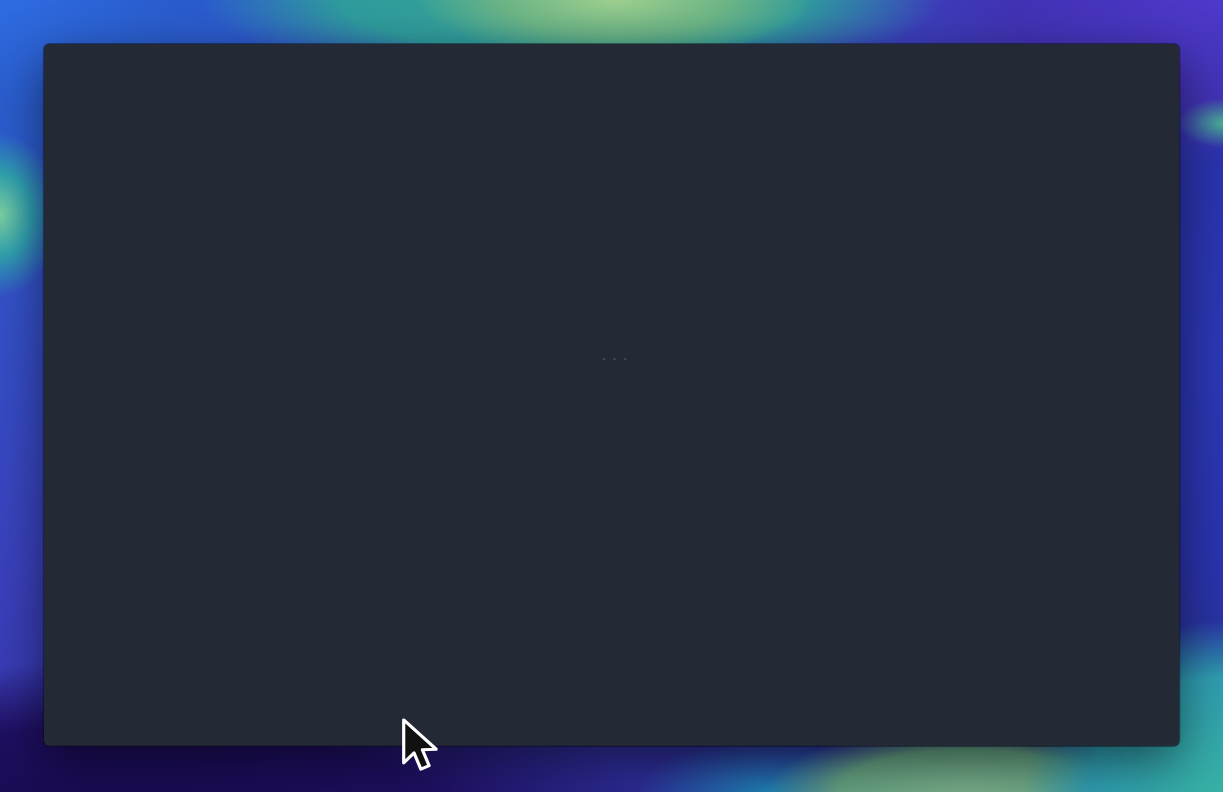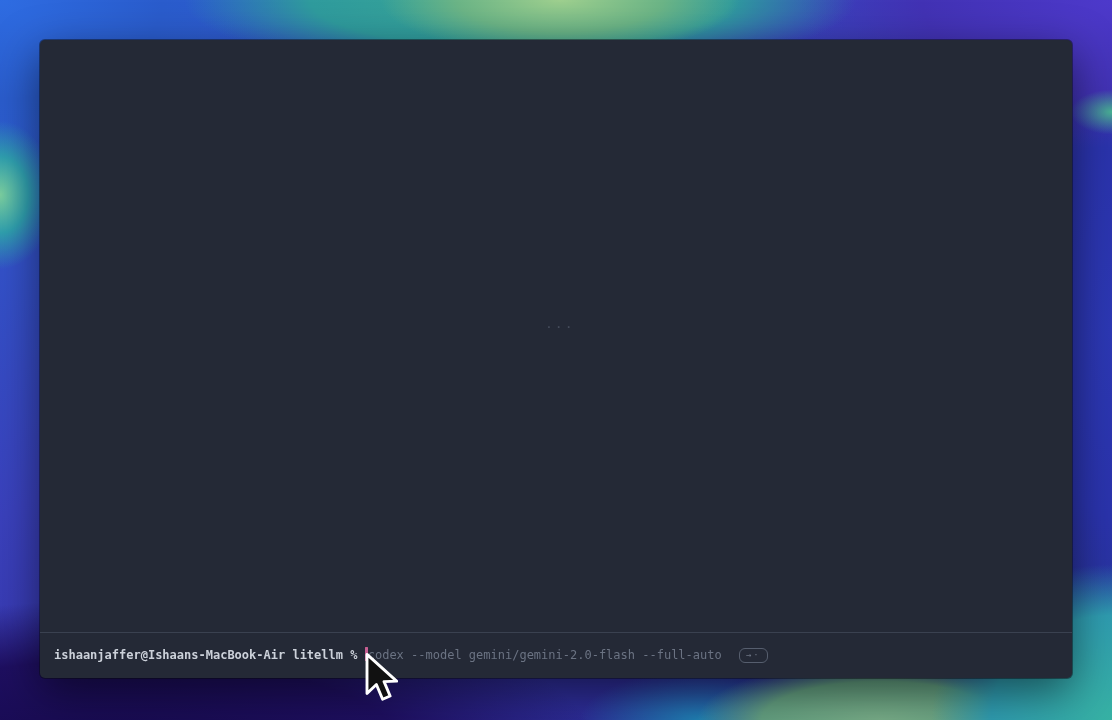--- a/index.html
+++ b/index.html
@@ -104,29 +104,20 @@
 <body>
 
 <div class="desktop">
 
   <div class="terminal-window" style="background-color: rgb(36, 41, 54);">
 
     <div class="terminal-body">
       <span class="loading-dots" style="color: rgb(69, 76, 91);">...</span>
     </div>
 
-    <div class="prompt-bar" style="border-top-color: rgb(58, 65, 80);">
-      <div class="prompt-line">
-        <span class="p" style="color: rgb(204, 209, 218);">ishaanjaffer@Ishaans-MacBook-Air</span>
-        <span class="p" style="color: rgb(204, 209, 218);">litellm</span>
-        <span class="p" style="color: rgb(204, 209, 218);">%</span>
-        <span class="caret" style="background-color: rgb(199, 95, 147);"></span><span class="typed" style="color: rgb(204, 209, 218);"></span><span class="sugg" style="color: rgb(107, 115, 131);">codex --model gemini/gemini-2.0-flash --full-auto</span>
-        <span class="badge" style="color: rgb(107, 115, 131); border-color: rgb(86, 94, 110);"><span>→·</span></span>
-      </div>
-    </div>
 
   </div>
 
   <svg class="mouse-cursor" viewBox="0 0 24 36" xmlns="http://www.w3.org/2000/svg">
     <path d="M 3 1 L 3 28 L 9.5 21.8 L 13.8 32 L 19 29.8 L 14.8 19.8 L 23.5 19.5 Z" fill="#111111" stroke="#ffffff" stroke-width="2" stroke-linejoin="round"></path>
   </svg>
 
 </div>
 
 </body></html>

